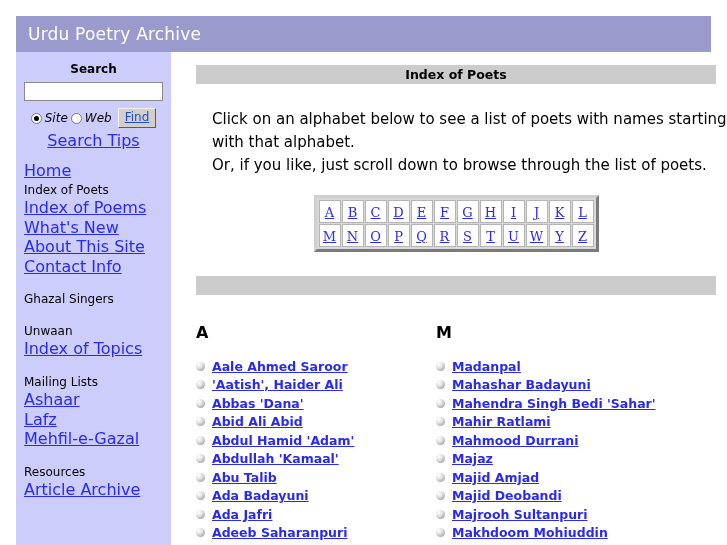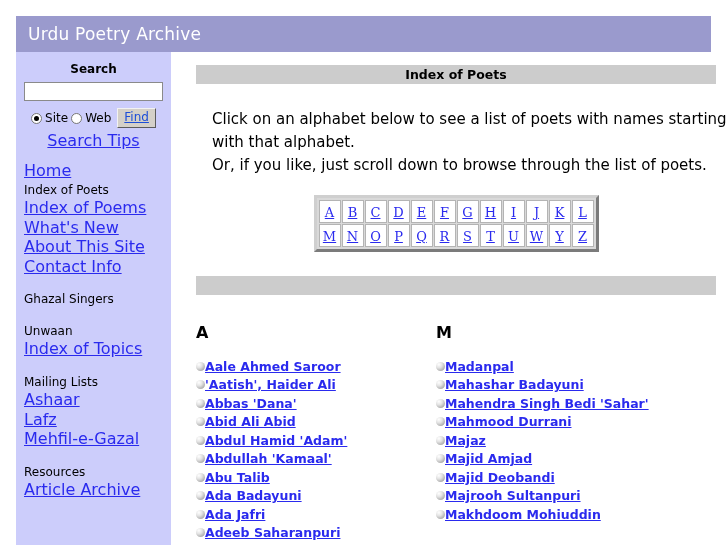--- a/index.html
+++ b/index.html
@@ -78,20 +78,21 @@
     justify-content: center;
     gap: 3px;
     margin-bottom: 3px;
   }
   .radio-wrap {
     display: inline-flex;
     align-items: center;
     gap: 3px;
     font-size: 12px;
     color: #000;
+    font-style: italic;
   }
   .radio {
     width: 11px;
     height: 11px;
     border-radius: 50%;
     border: 1px solid #777;
     background: #fff;
     display: inline-block;
     position: relative;
     flex: 0 0 11px;
@@ -213,20 +214,21 @@
   }
   ul.poet-list {
     margin: 0;
     padding: 0;
     list-style: none;
   }
   ul.poet-list li {
     display: flex;
     align-items: center;
     height: 18.5px;
+    gap: 7px;
   }
   .sphere {
     width: 9px;
     height: 9px;
     border-radius: 50%;
     flex: 0 0 9px;
     background: radial-gradient(circle at 32% 28%, #ffffff 0%, #e2e2e2 38%, #a9a9a9 78%, #8c8c8c 100%);
   }
   a.poet {
     color: #2a2aee;
@@ -401,20 +403,24 @@
               <li>
                 <span class="sphere"></span>
                 <a href="#" class="poet">Mahashar Badayuni</a>
               </li>
               <li>
                 <span class="sphere"></span>
                 <a href="#" class="poet">Mahendra Singh Bedi 'Sahar'</a>
               </li>
               <li>
                 <span class="sphere"></span>
+                <a href="#" class="poet">Mahir Ratlami</a>
+              </li>
+              <li>
+                <span class="sphere"></span>
                 <a href="#" class="poet">Mahmood Durrani</a>
               </li>
               <li>
                 <span class="sphere"></span>
                 <a href="#" class="poet">Majaz</a>
               </li>
               <li>
                 <span class="sphere"></span>
                 <a href="#" class="poet">Majid Amjad</a>
               </li>

